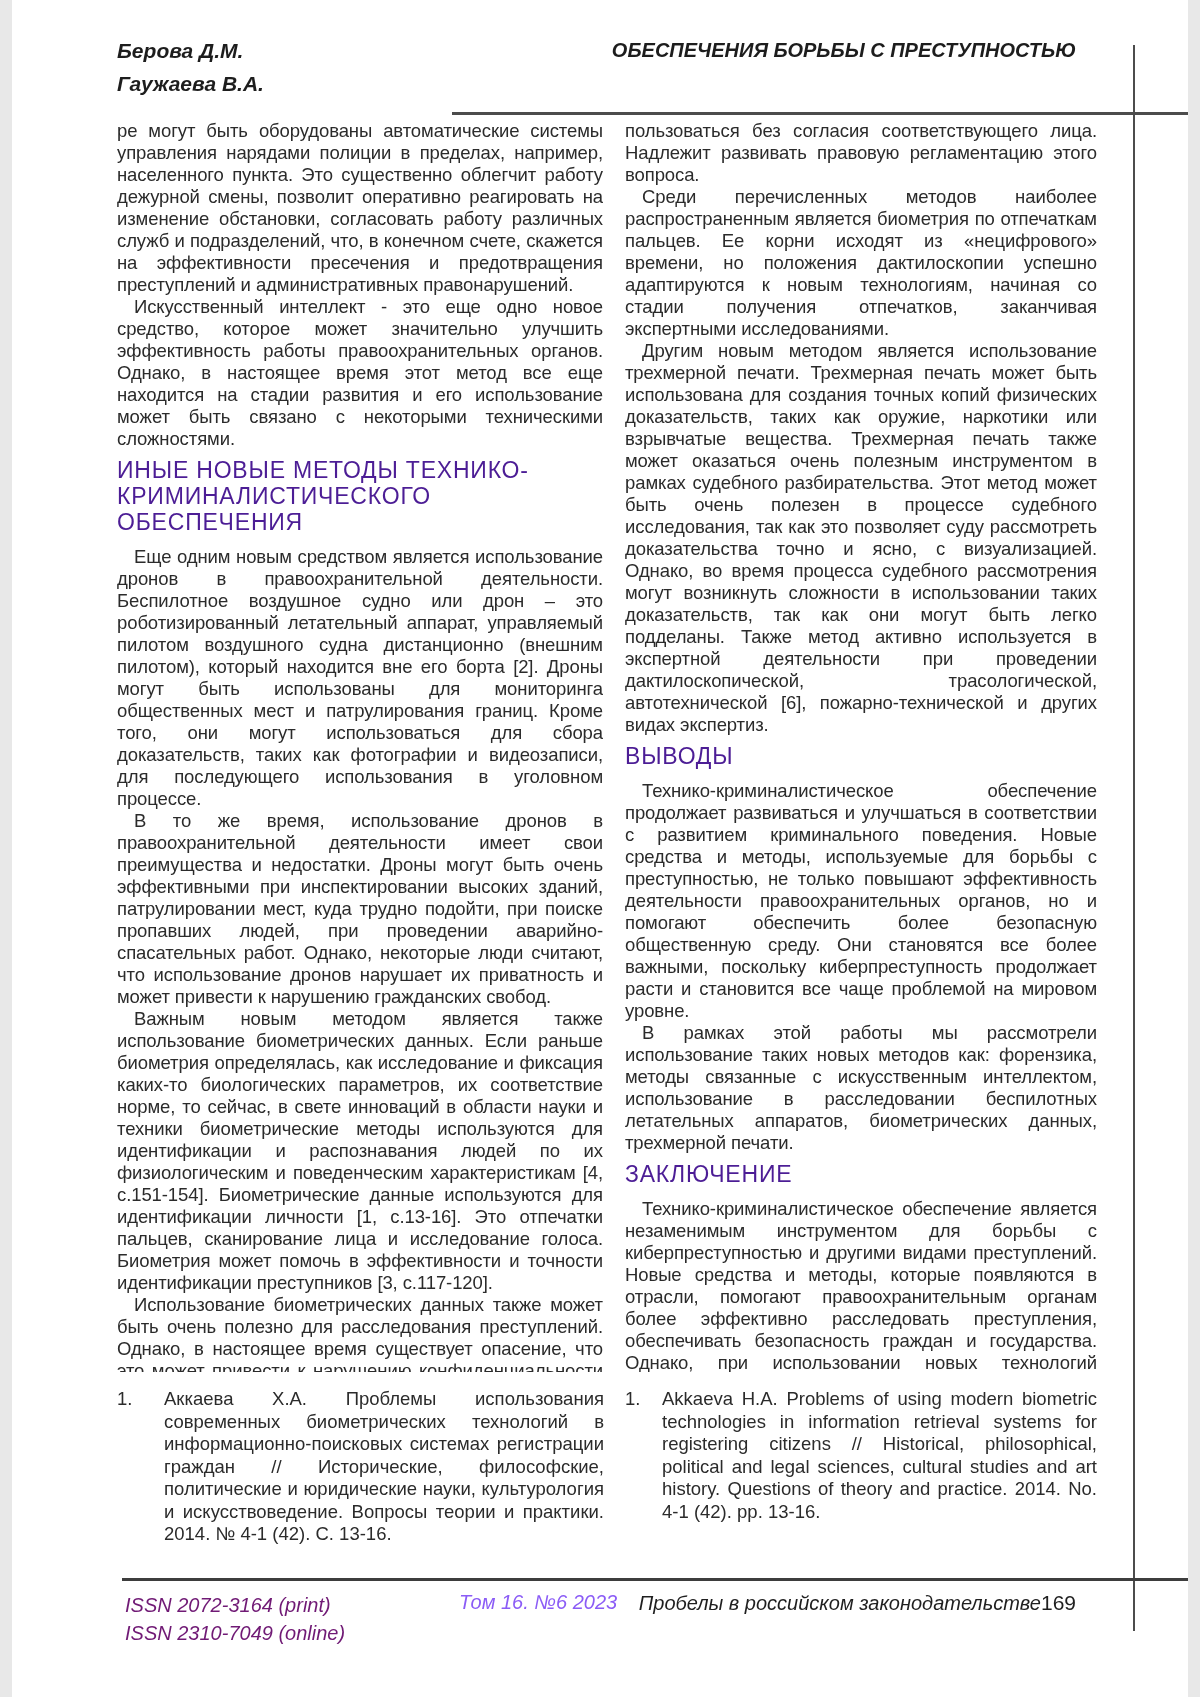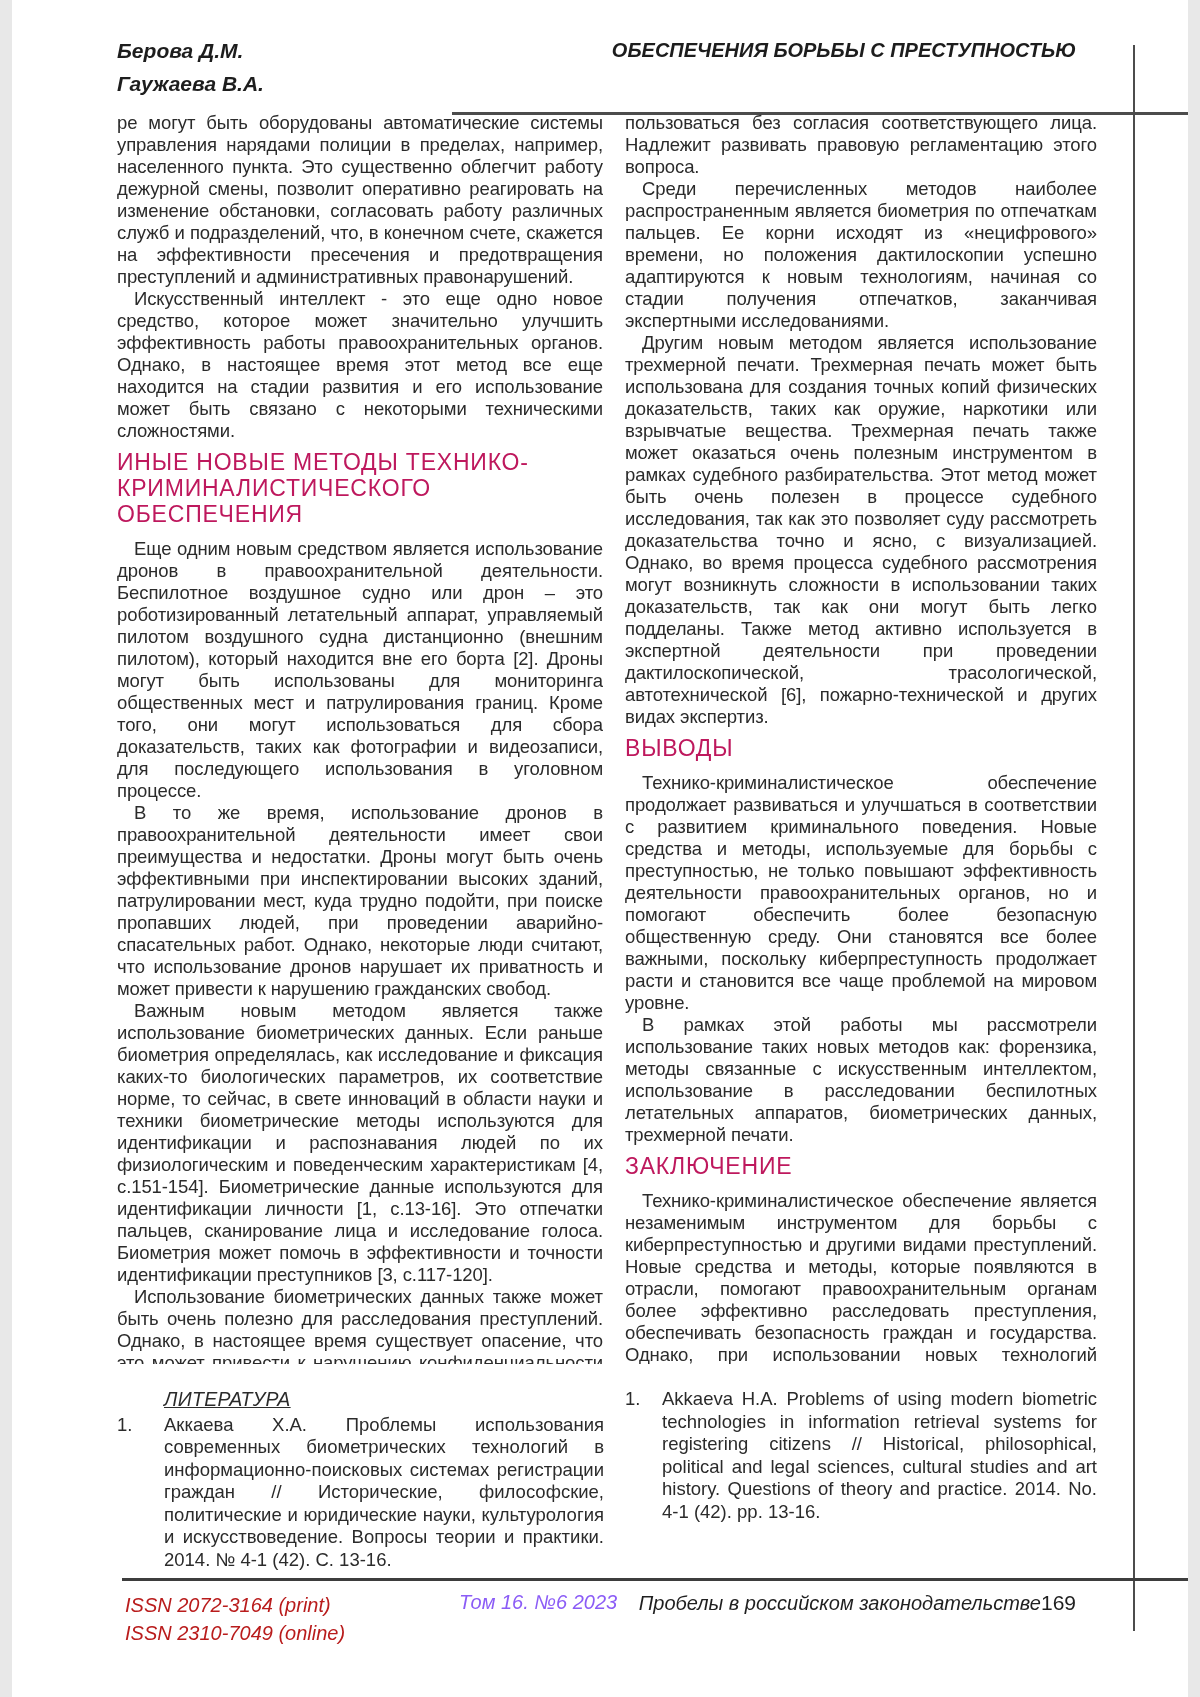--- a/index.html
+++ b/index.html
@@ -18,31 +18,31 @@
     position:absolute; right:112px; top:34px; width:560px;
     text-align:right; font-weight:bold; font-style:italic;
     font-size:20px; line-height:33px; color:#1d1d1d;
   }
   .rule-header { position:absolute; left:440px; top:112px; width:760px; height:3px; background:#4c4c4c; }
   .rule-vertical { position:absolute; left:1121px; top:45px; width:2px; height:1586px; background:#4c4c4c; }
   .rule-footer { position:absolute; left:110px; top:1578px; width:1090px; height:3px; background:#3d3d3d; }
 
   
   .col {
-    position:absolute; top:112px; text-align:justify;
+    position:absolute; top:120px; text-align:justify;
     font-size:18.5px; line-height:22px; letter-spacing:-0.1px;
     hyphens:auto; -webkit-hyphens:auto; overflow:hidden; height:1252px;
   }
   .col-left  { left:105px; width:486px; }
   .col-right { left:613px; width:472px; }
   .body-par { margin:0; text-indent:17px; }
   .no-indent { text-indent:0; }
   .section-heading {
     font-weight:400; font-size:23px; line-height:26px; letter-spacing:0.8px;
-    color:#be185d; margin:7px 0 11px 0; text-align:left; text-indent:0;
+    color:#4c1d95; margin:7px 0 11px 0; text-align:left; text-indent:0;
   }
 
   
   .bib { position:absolute; top:1388px; font-size:18.5px; line-height:22.5px; hyphens:auto; -webkit-hyphens:auto; }
   .bib-left  { left:105px; width:487px; }
   .bib-right { left:613px; width:472px; }
   .bib-heading {
     font-style:italic; text-decoration:underline; font-weight:400;
     font-size:19.5px; margin:0 0 3px 0; letter-spacing:0.3px; color:#2b2b2b;
   }
@@ -50,21 +50,21 @@
   .bib-right .bib-heading { margin-left:37px; }
   .bib-item { display:flex; }
   .bib-num  { flex:0 0 47px; }
   .bib-right .bib-num { flex:0 0 37px; }
   .bib-text { flex:1; text-align:justify; }
   .bib-author { }
 
   
   .footer-issn {
     position:absolute; left:113px; top:1591px;
-    font-style:italic; font-size:20px; line-height:28px; color:#b91c1c; white-space:nowrap;
+    font-style:italic; font-size:20px; line-height:28px; color:#701a75; white-space:nowrap;
   }
   .footer-vol {
     position:absolute; left:447px; top:1591px;
     font-style:italic; font-size:20px; color:#8b5cf6; white-space:nowrap;
   }
   .footer-right {
     position:absolute; right:112px; top:1591px; text-align:right;
     font-size:20px; color:#1f1f1f; white-space:nowrap;
   }
   .footer-journal { font-style:italic; }
@@ -100,21 +100,20 @@
     <p class="body-par">Среди перечисленных методов наиболее распространенным является биометрия по отпечаткам пальцев. Ее корни исходят из «нецифрового» времени, но положения дактилоскопии успешно адаптируются к новым технологиям, начиная со стадии получения отпечатков, заканчивая экспертными исследованиями.</p>
     <p class="body-par">Другим новым методом является использование трехмерной печати. Трехмерная печать может быть использована для создания точных копий физических доказательств, таких как оружие, наркотики или взрывчатые вещества. Трехмерная печать также может оказаться очень полезным инструментом в рамках судебного разбирательства. Этот метод может быть очень полезен в процессе судебного исследования, так как это позволяет суду рассмотреть доказательства точно и ясно, с визуализацией. Однако, во время процесса судебного рассмотрения могут возникнуть сложности в использовании таких доказательств, так как они могут быть легко подделаны. Также метод активно используется в экспертной деятельности при проведении дактилоскопической, трасологической, автотехнической [6], пожарно-технической и других видах экспертиз.</p>
     <h2 class="section-heading">ВЫВОДЫ</h2>
     <p class="body-par">Технико-криминалистическое обеспечение продолжает развиваться и улучшаться в соответствии с развитием криминального поведения. Новые средства и методы, используемые для борьбы с преступностью, не только повышают эффективность деятельности правоохранительных органов, но и помогают обеспечить более безопасную общественную среду. Они становятся все более важными, поскольку киберпреступность продолжает расти и становится все чаще проблемой на мировом уровне.</p>
     <p class="body-par">В рамках этой работы мы рассмотрели использование таких новых методов как: форензика, методы связанные с искусственным интеллектом, использование в расследовании беспилотных летательных аппаратов, биометрических данных, трехмерной печати.</p>
     <h2 class="section-heading">ЗАКЛЮЧЕНИЕ</h2>
     <p class="body-par">Технико-криминалистическое обеспечение является незаменимым инструментом для борьбы с киберпреступностью и другими видами преступлений. Новые средства и методы, которые появляются в отрасли, помогают правоохранительным органам более эффективно расследовать преступления, обеспечивать безопасность граждан и государства. Однако, при использовании новых технологий необходимо учитывать и некоторые недостатки, которые могут возникнуть в процессе их использования, которые мы осветили в работе.</p>
   </div>
 
   <div class="bib bib-left">
-    <h3 class="bib-heading">ЛИТЕРАТУРА</h3>
     <div class="bib-item">
       <span class="bib-num">1.</span>
       <span class="bib-text"><span class="bib-author">Аккаева Х.А.</span><span> Проблемы использования современных биометрических технологий в информационно-поисковых системах регистрации граждан // Исторические, философские, политические и юридические науки, культурология и искусствоведение. Вопросы теории и практики. 2014. № 4-1 (42). С. 13-16.</span></span>
     </div>
   </div>
 
   <div class="bib bib-right" lang="en">
     <div class="bib-item">
       <span class="bib-num">1.</span>
       <span class="bib-text"><span class="bib-author">Akkaeva H.A.</span><span> Problems of using modern biometric technologies in information retrieval systems for registering citizens // Historical, philosophical, political and legal sciences, cultural studies and art history. Questions of theory and practice. 2014. No. 4-1 (42). pp. 13-16.</span></span>

